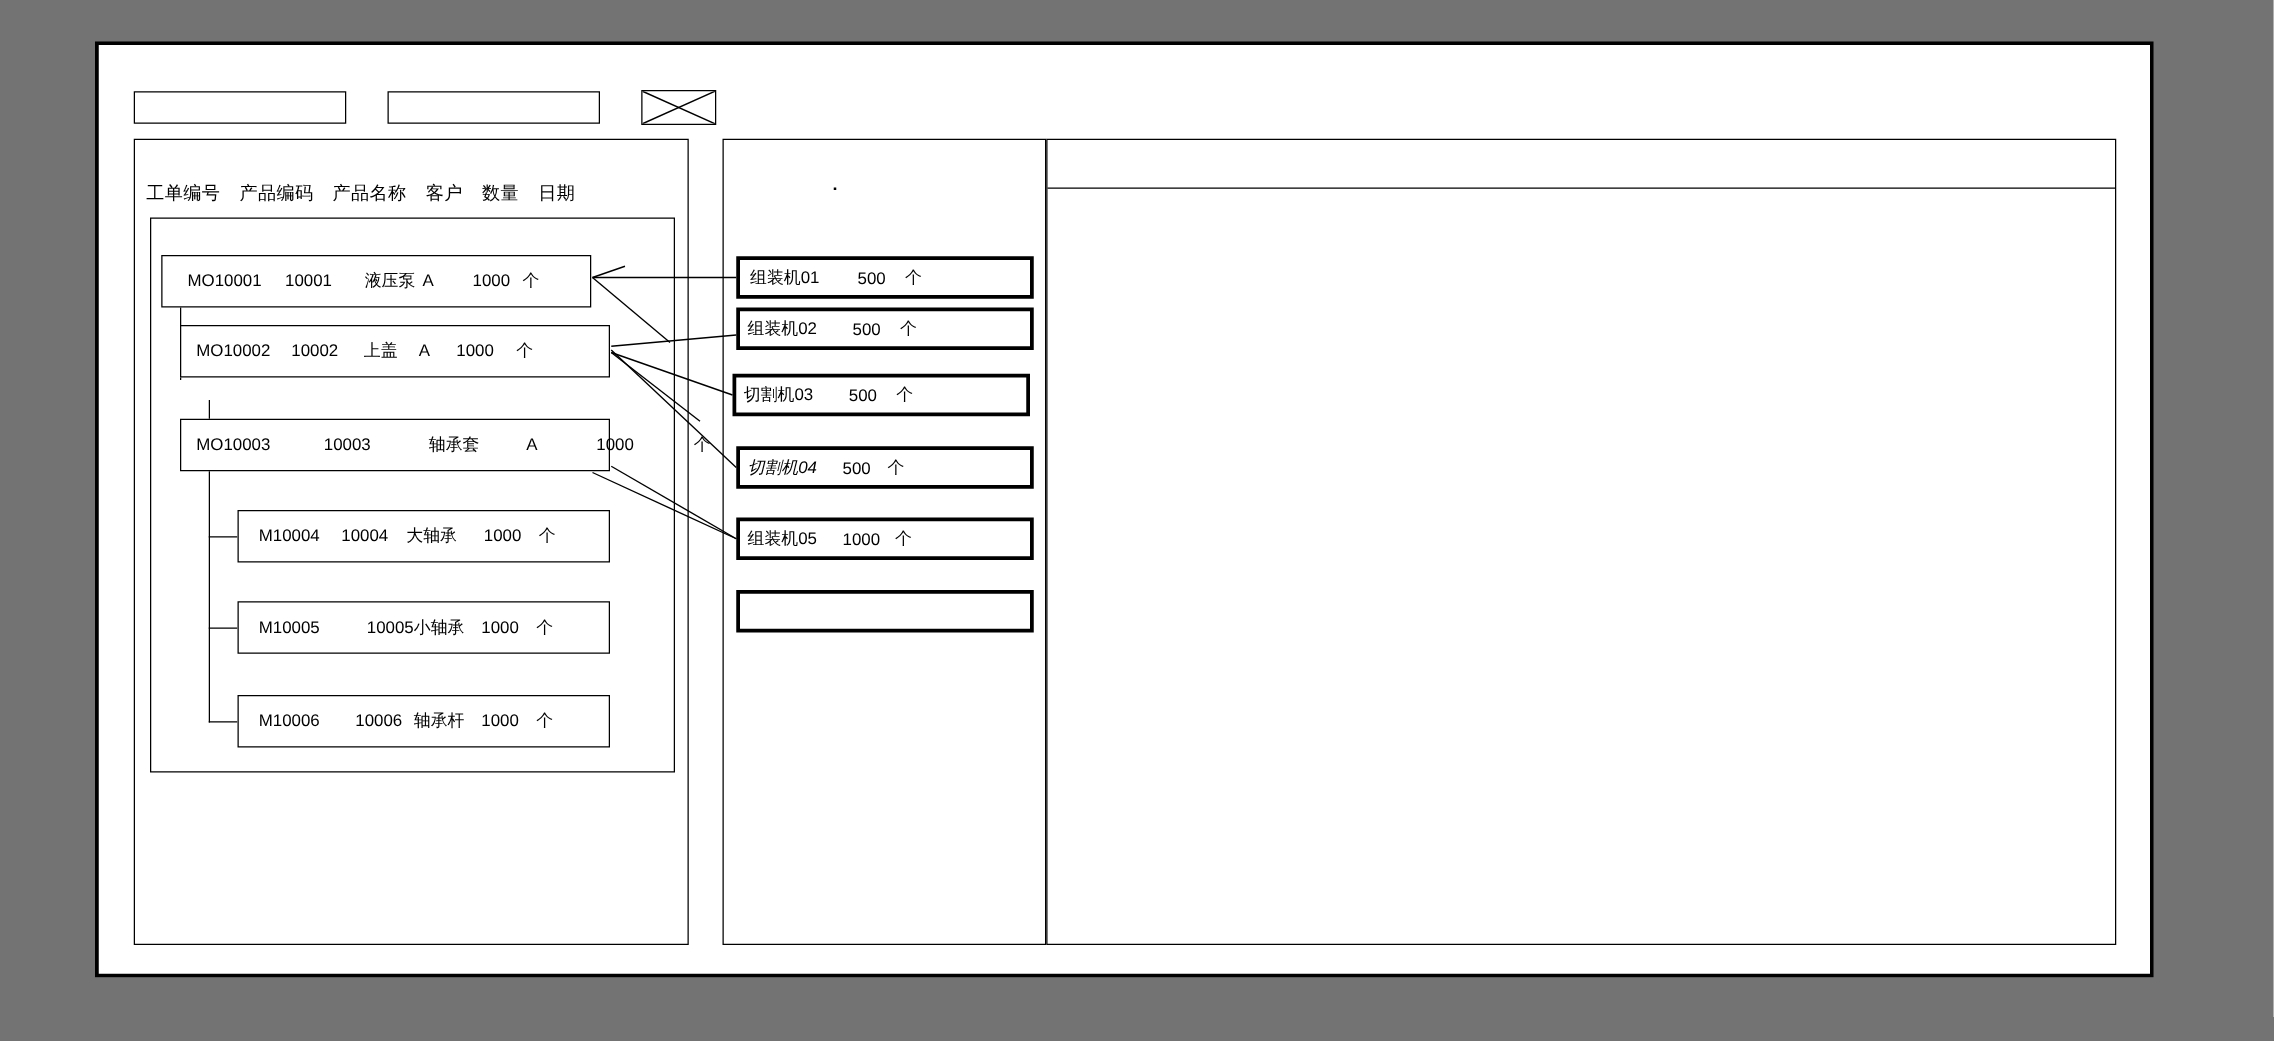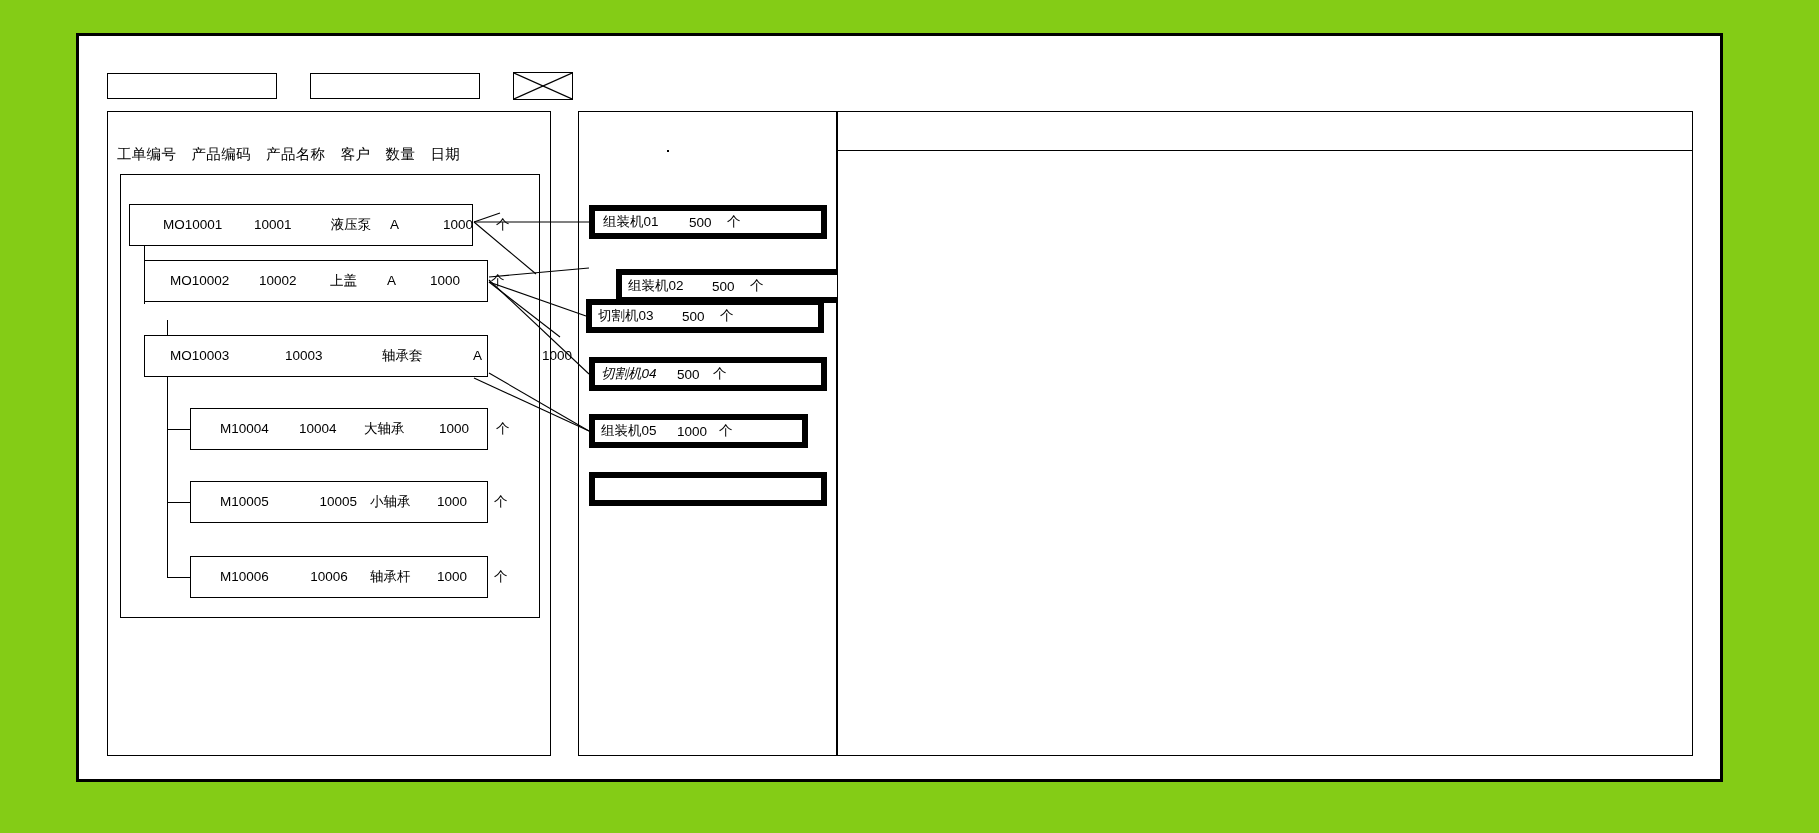--- a/index.html
+++ b/index.html
@@ -8,21 +8,21 @@
     background: #ffffff;
   }
   body {
     font-family: "Liberation Sans", "DejaVu Sans", sans-serif;
     color: #000000;
   }
   #app {
     position: relative;
     width: 1819px;
     height: 833px;
-    background: #84cc16;
+    background: #737373;
     overflow: hidden;
   }
 
   
   .window-frame {
     position: absolute;
     left: 76px;
     top: 33px;
     width: 1647px;
     height: 749px;
@@ -146,34 +146,34 @@
     display: flex;
     align-items: center;
     font-size: 13.5px;
     white-space: nowrap;
     color: #000000;
   }
   .tree-node .cells {
     display: flex;
     align-items: baseline;
   }
-  .tree-node .cells span { display: inline-block; margin-left: 13px; }
+  .tree-node .cells span { display: inline-block; }
 
   
   .connector {
     position: absolute;
     background: #000000;
   }
   .connector.v { width: 1px; }
   .connector.h { height: 1px; }
 
   
   .machine-card {
     position: absolute;
-    border: 6px solid #000000;
+    border: 3px solid #000000;
     box-sizing: border-box;
     background: #ffffff;
     display: flex;
     align-items: center;
     font-size: 13.5px;
     white-space: nowrap;
     color: #000000;
   }
   .machine-card .m-name { display: inline-block; }
   .machine-card .m-qty  { display: inline-block; }
@@ -294,39 +294,39 @@
   <div class="panel panel-middle">
     <div class="panel-middle-dot"></div>
   </div>
 
   <div class="machine-card" style="left:589px; top:205px; width:238px; height:34px;">
     <span class="m-name" style="padding-left:8px; min-width:66px;">组装机01</span>
     <span class="m-qty" style="padding-left:20px; min-width:38px;">500</span>
     <span class="m-unit">个</span>
   </div>
 
-  <div class="machine-card" style="left:589px; top:269px; width:238px; height:34px;margin-left:27px;">
+  <div class="machine-card" style="left:589px; top:246px; width:238px; height:34px;">
     <span class="m-name" style="padding-left:6px; min-width:66px;">组装机02</span>
     <span class="m-qty" style="padding-left:18px; min-width:38px;">500</span>
     <span class="m-unit">个</span>
   </div>
 
   <div class="machine-card" style="left:586px; top:299px; width:238px; height:34px;">
     <span class="m-name" style="padding-left:6px; min-width:66px;">切割机03</span>
     <span class="m-qty" style="padding-left:18px; min-width:38px;">500</span>
     <span class="m-unit">个</span>
   </div>
 
   <div class="machine-card" style="left:589px; top:357px; width:238px; height:34px;">
     <span class="m-name" style="padding-left:6px; min-width:64px;font-style:italic;">切割机04</span>
     <span class="m-qty" style="padding-left:12px; min-width:36px;">500</span>
     <span class="m-unit">个</span>
   </div>
 
-  <div class="machine-card" style="left:589px; top:414px; width:219px; height:34px;">
+  <div class="machine-card" style="left:589px; top:414px; width:238px; height:34px;">
     <span class="m-name" style="padding-left:6px; min-width:64px;">组装机05</span>
     <span class="m-qty" style="padding-left:12px; min-width:42px;">1000</span>
     <span class="m-unit">个</span>
   </div>
 
   <div class="machine-card" style="left:589px; top:472px; width:238px; height:34px;">
     <span class="m-name" style="padding-left:6px; min-width:64px;"></span>
     <span class="m-qty" style="padding-left:12px; min-width:42px;"></span>
     <span class="m-unit"></span>
   </div>

